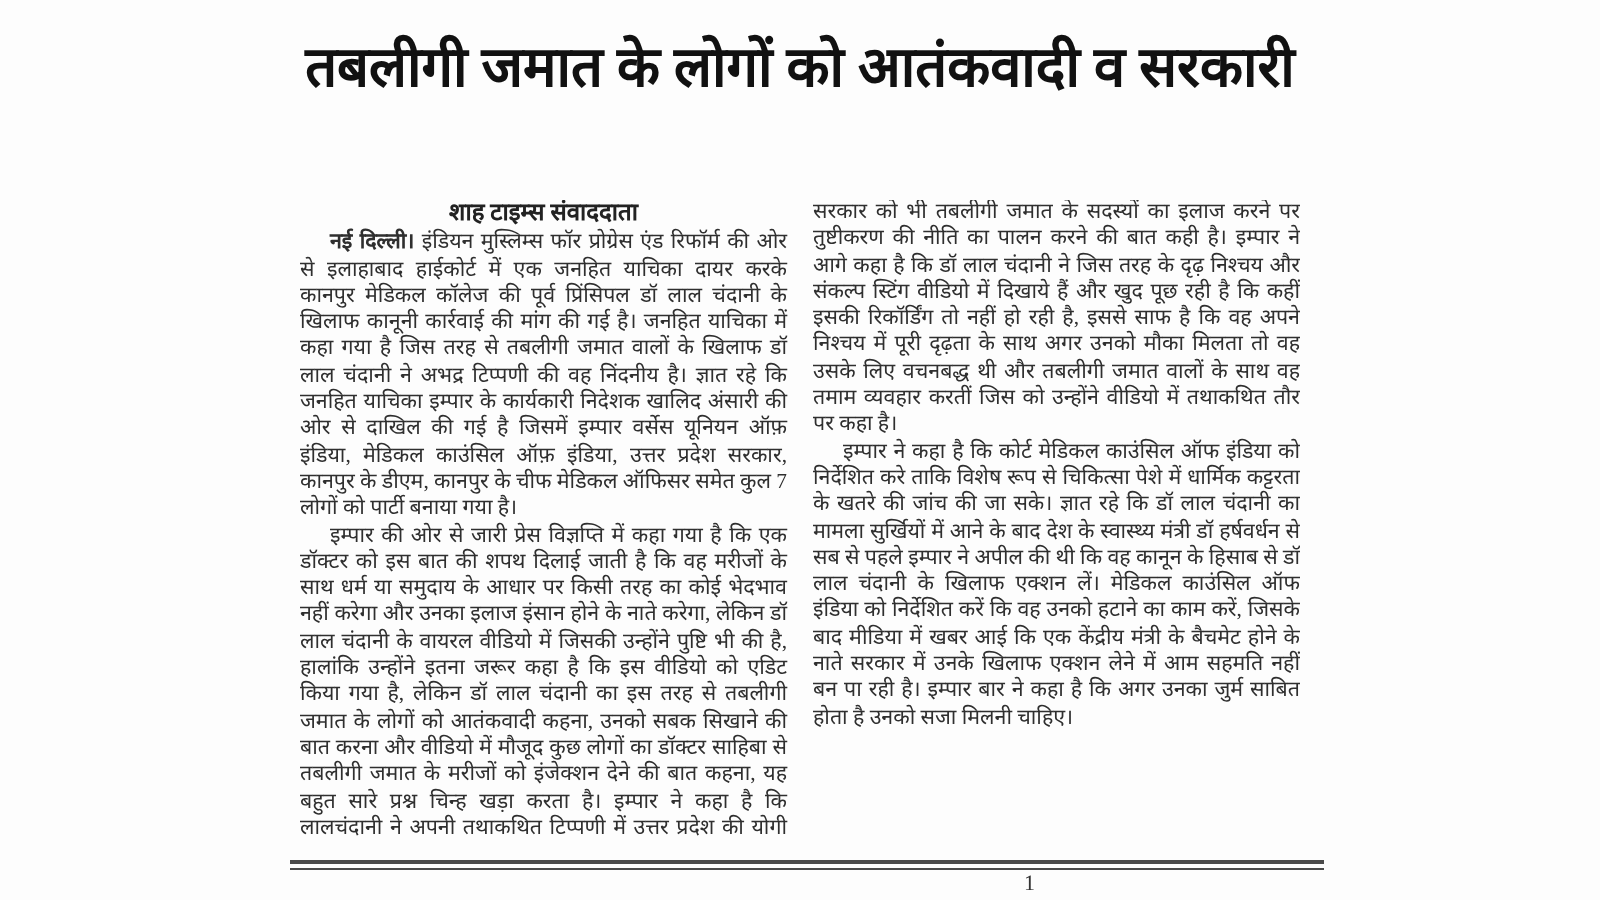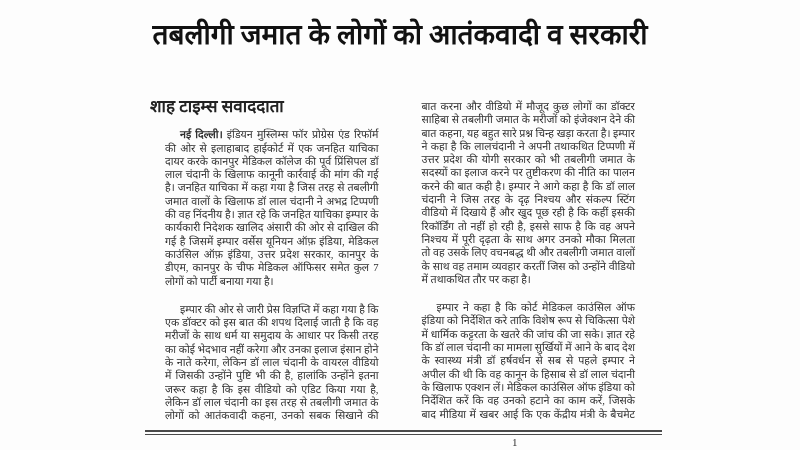--- a/index.html
+++ b/index.html
@@ -37,27 +37,28 @@
     column-count: 2;
     column-gap: 13px;
     column-fill: auto;
     text-align: justify;
     font-size: 10.7px;
     line-height: 13.3px;
     color: #2f2f2f;
     overflow: hidden;
   }
   .byline {
+    text-align: center;
     font-weight: 700;
-    font-size: 17px;
+    font-size: 12px;
     margin: 0 0 2px 0;
     color: #222222;
   }
   .columns p {
-    margin: 15px;
+    margin: 0;
     text-indent: 15px;
   }
   .dateline {
     font-weight: 700;
   }
   .bottom-rule {
     position: absolute;
     left: 145px;
     top: 430px;
     width: 517px;

